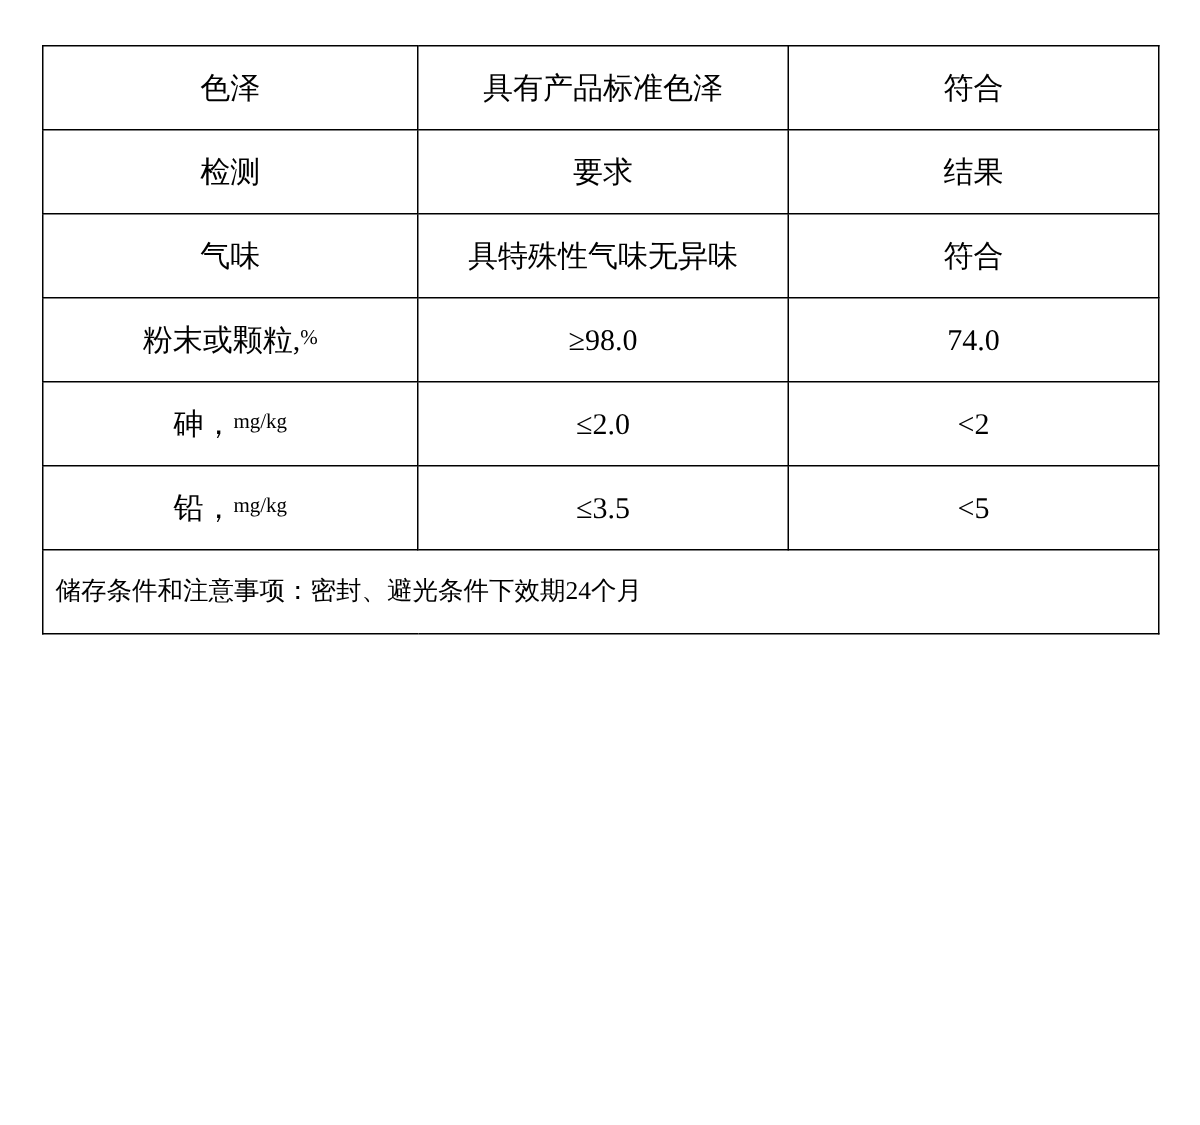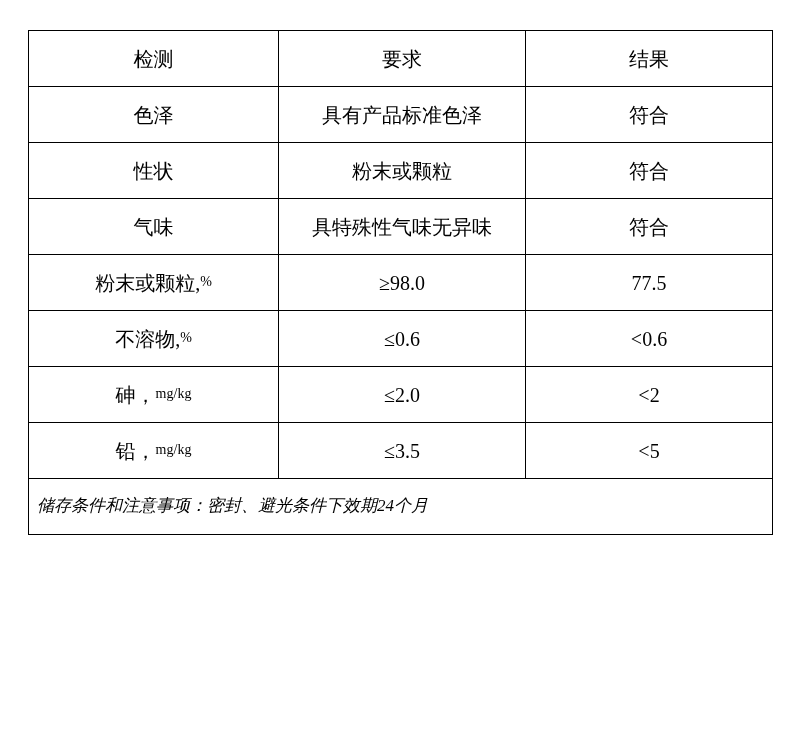--- a/index.html
+++ b/index.html
@@ -61,76 +61,61 @@
     border: 1px solid #000000;
     text-align: left;
   }
   .footer-inner {
     display: flex;
     align-items: center;
     height: 40px;
     padding-left: 8px;
     font-size: 17px;
     white-space: nowrap;
-    font-style: italic;
   }
 </style>
 </head>
 <body>
 
 <div class="page">
   <div class="table-wrap">
     <table class="spec">
       <colgroup>
         <col class="c1">
           <col class="c2">
           <col class="c3">
       </colgroup>
       <tbody>
-        <tr>
-          <td>
-            <div class="cell-inner">检测</div>
-          </td>
-          <td>
-            <div class="cell-inner">要求</div>
-          </td>
-          <td>
-            <div class="cell-inner">结果</div>
-          </td>
-        </tr>
-
         <tr>
           <td>
             <div class="cell-inner">
               <span>色泽</span>
                 <span class="unit"></span>
             </div>
           </td>
           <td>
             <div class="cell-inner">具有产品标准色泽</div>
           </td>
           <td>
             <div class="cell-inner">符合</div>
           </td>
         </tr>
 
         <tr>
           <td>
-            <div class="cell-inner">
-              <span>性状</span>
-                <span class="unit"></span>
-            </div>
+            <div class="cell-inner">检测</div>
           </td>
           <td>
-            <div class="cell-inner">粉末或颗粒</div>
+            <div class="cell-inner">要求</div>
           </td>
           <td>
-            <div class="cell-inner">符合</div>
+            <div class="cell-inner">结果</div>
           </td>
         </tr>
+
 
         <tr>
           <td>
             <div class="cell-inner">
               <span>气味</span>
                 <span class="unit"></span>
             </div>
           </td>
           <td>
             <div class="cell-inner">具特殊性气味无异味</div>
@@ -144,39 +129,25 @@
           <td>
             <div class="cell-inner">
               <span>粉末或颗粒,</span>
                 <span class="unit">%</span>
             </div>
           </td>
           <td>
             <div class="cell-inner">≥98.0</div>
           </td>
           <td>
-            <div class="cell-inner">77.5</div>
+            <div class="cell-inner">74.0</div>
           </td>
         </tr>
 
 
-        <tr>
-          <td>
-            <div class="cell-inner">
-              <span>不溶物,</span>
-                <span class="unit">%</span>
-            </div>
-          </td>
-          <td>
-            <div class="cell-inner">≤0.6</div>
-          </td>
-          <td>
-            <div class="cell-inner">&lt;0.6</div>
-          </td>
-        </tr>
 
         <tr>
           <td>
             <div class="cell-inner">
               <span>砷，</span>
                 <span class="unit">mg/kg</span>
             </div>
           </td>
           <td>
             <div class="cell-inner">≤2.0</div>

